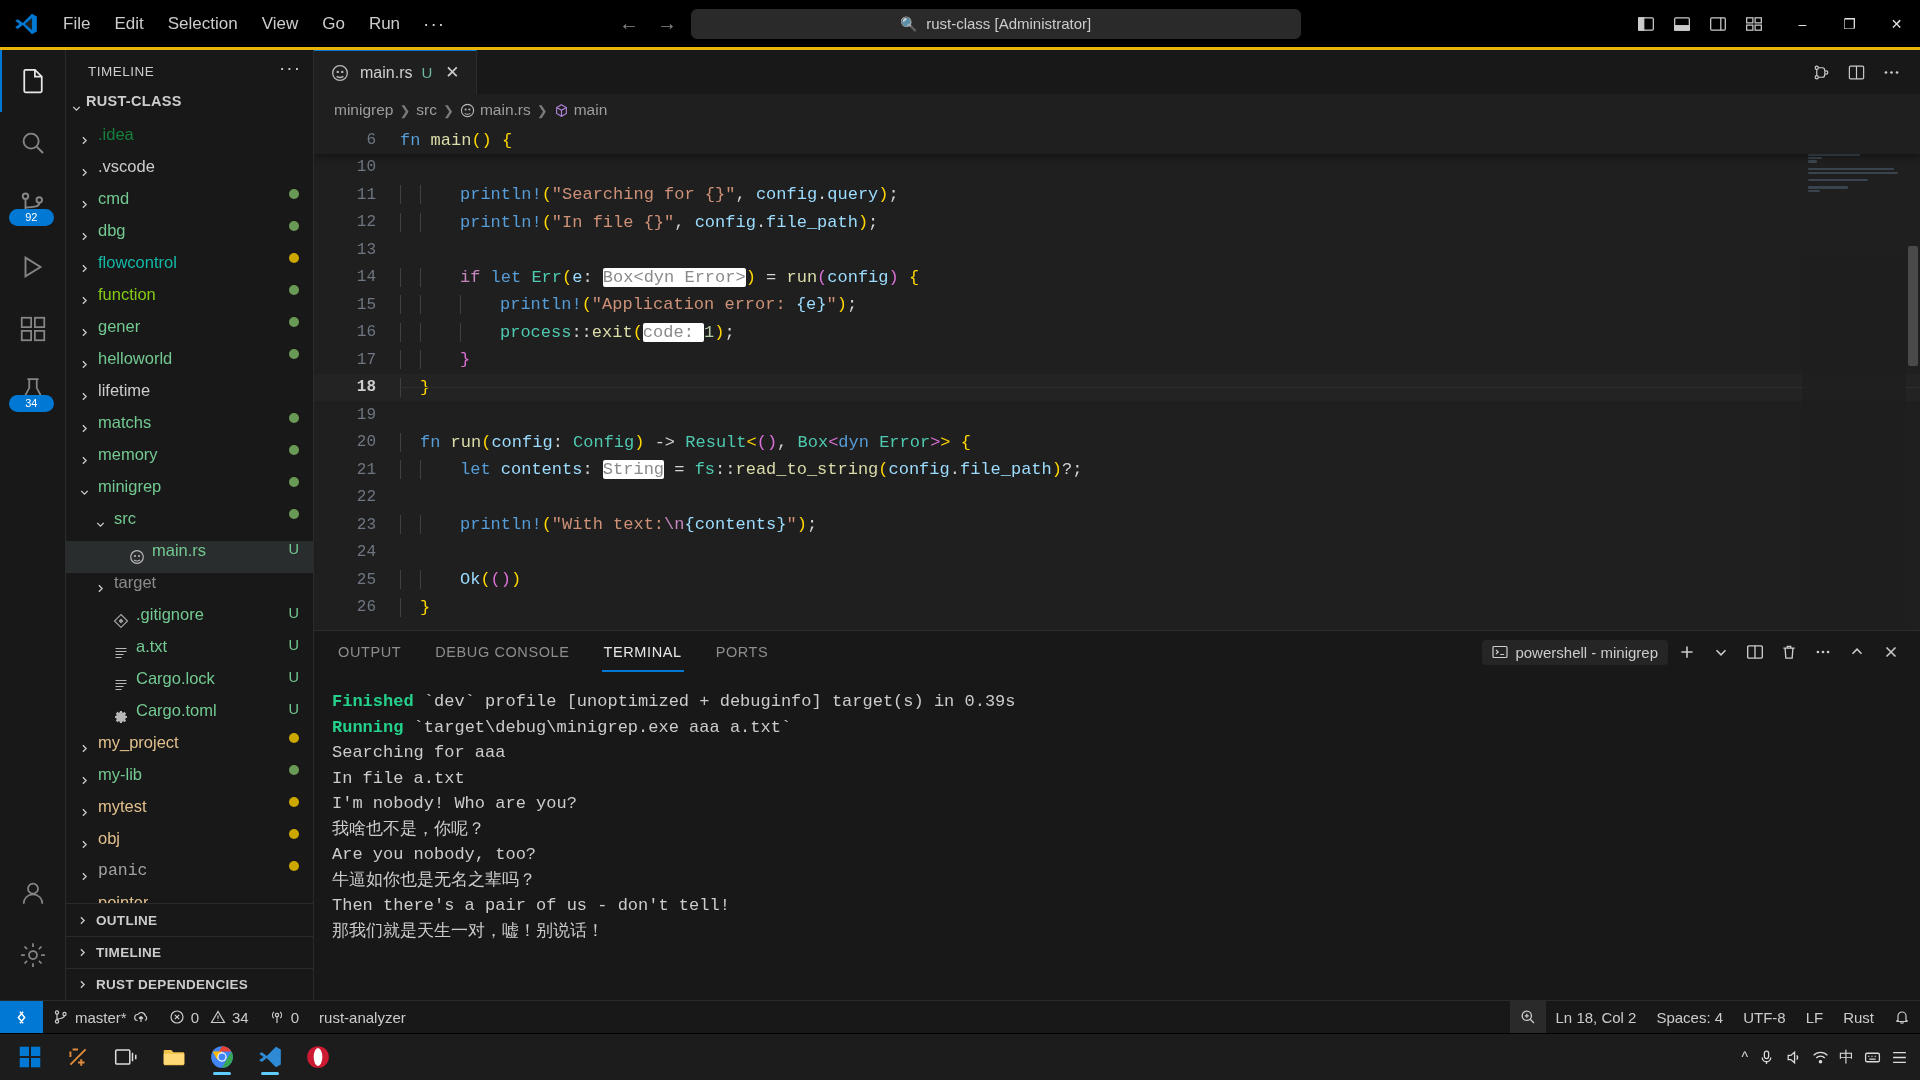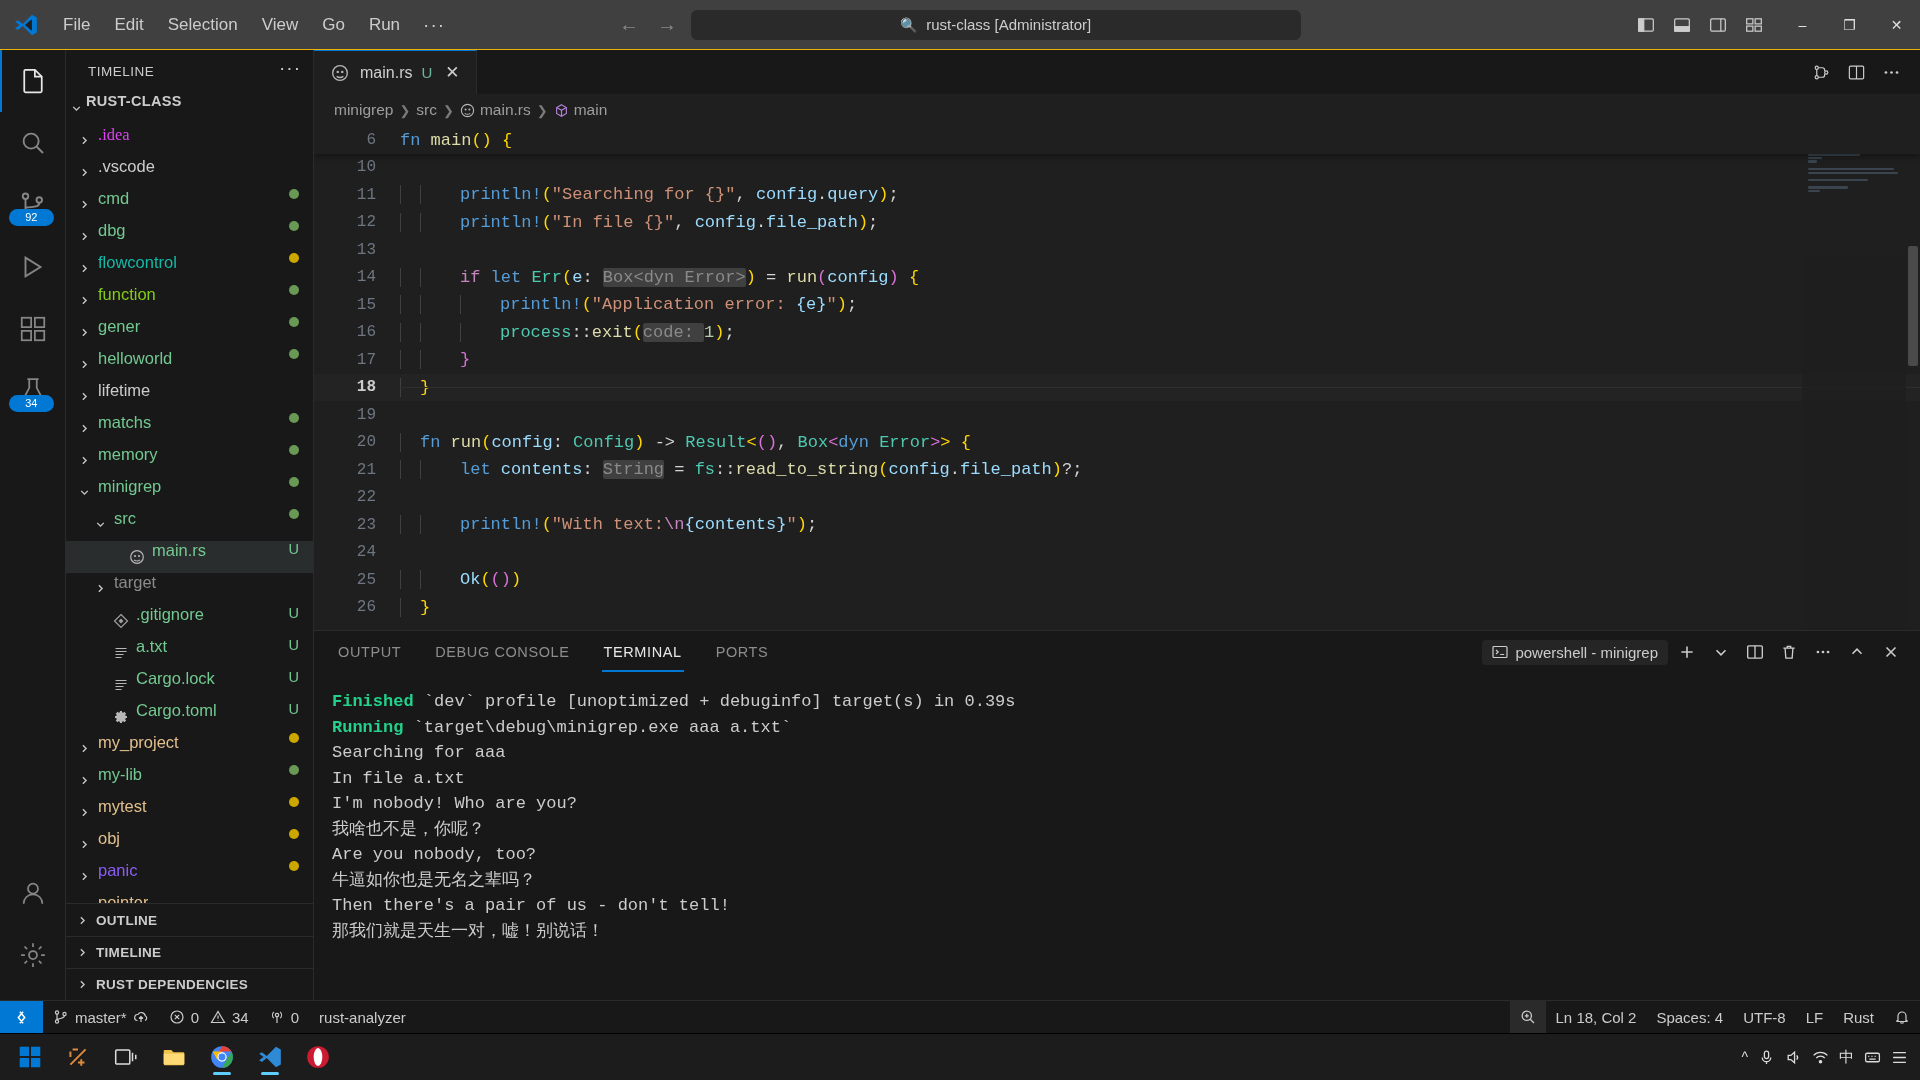--- a/index.html
+++ b/index.html
@@ -8,23 +8,23 @@
     background: #1f1f1f;
     font-family: "Liberation Sans", sans-serif;
     overflow: hidden;
     -webkit-font-smoothing: antialiased;
   }
   body { display: flex; flex-direction: column; }
 
   
   .titlebar {
     height: 50px; flex: 0 0 50px;
-    background: #404040;
+    background: #000000;
     display: flex; align-items: center;
-    border-bottom: 1px solid #eab308;
+    border-bottom: 3px solid #eab308;
     position: relative;
   }
   .vs-logo { width: 52px; display:flex; align-items:center; justify-content:center; }
   .vs-logo svg { width: 26px; height: 26px; }
   .menus { display: flex; align-items: center; gap: 2px; }
   .menu-item {
     color: #cccccc; font-size: 17px; padding: 4px 11px; border-radius: 4px;
     cursor: default; white-space: nowrap;
   }
   .menu-more { color:#cccccc; font-size: 19px; padding: 0 10px; letter-spacing:1px; }
@@ -161,21 +161,21 @@
   .kw  { color:#569cd6; }
   .kw2 { color:#c586c0; }
   .fnn { color:#dcdcaa; }
   .typ { color:#4ec9b0; }
   .str { color:#ce9178; }
   .num { color:#b5cea8; }
   .var { color:#9cdcfe; }
   .macro { color:#569cd6; }
   .paren1 { color:#ffd700; }
   .paren2 { color:#da70d6; }
-  .hint { color:#8a8a8a; background:#404040; border-radius:2px;text-align:center; }
+  .hint { color:#8a8a8a; background:#ffffff; border-radius:2px;text-align:center; }
   .plain { color:#d4d4d4; }
 
   .minimap {
     position:absolute; top:0; right: 14px; width: 104px; bottom:0;
     background:#1f1f1f; opacity:.85;
   }
   .mm-line { height: 2.4px; margin: 1.3px 0 0 6px; background:#3e4b57; border-radius:1px; }
   .editor-scrollbar {
     position:absolute; top:0; right:0; width: 14px; bottom:0; background:transparent;
   }
@@ -361,21 +361,21 @@
         </span>
         <span class="tlabel">RUST-CLASS</span>
       </div>
       <div id="tree-body">
           <div class="trow" style="padding-left: 8px;">
             <span class="chev">
               <svg viewBox="0 0 16 16" fill="none" stroke="#cccccc" stroke-width="1.6">
                 <path d="M6 4l4 4-4 4"></path>
               </svg>
             </span>
-            <span class="tlabel" style="color: #d946ef; padding-left: 4px; font-family: Liberation Serif, serif;">.idea</span>
+            <span class="tlabel" style="color: #15803d; padding-left: 4px;">.idea</span>
           </div>
           <div class="trow" style="padding-left: 8px;">
             <span class="chev">
               <svg viewBox="0 0 16 16" fill="none" stroke="#cccccc" stroke-width="1.6">
                 <path d="M6 4l4 4-4 4"></path>
               </svg>
             </span>
             <span class="tlabel" style="color: rgb(204, 204, 204); padding-left: 4px;">.vscode</span>
           </div>
           <div class="trow" style="padding-left: 8px;">
@@ -574,21 +574,21 @@
             </span>
             <span class="tlabel" style="color: rgb(226, 192, 141); padding-left: 4px;">obj</span>
             <span class="dot" style="background: rgb(204, 167, 0);"></span>
           </div>
           <div class="trow" style="padding-left: 8px;">
             <span class="chev">
               <svg viewBox="0 0 16 16" fill="none" stroke="#cccccc" stroke-width="1.6">
                 <path d="M6 4l4 4-4 4"></path>
               </svg>
             </span>
-            <span class="tlabel" style="color: #8b5cf6; padding-left: 4px;">panic</span>
+            <span class="tlabel" style="color: #a3a3a3; padding-left: 4px; font-family: Liberation Mono, monospace;">panic</span>
             <span class="dot" style="background: rgb(204, 167, 0);"></span>
           </div>
           <div class="trow" style="padding-left: 8px;">
             <span class="chev">
               <svg viewBox="0 0 16 16" fill="none" stroke="#cccccc" stroke-width="1.6">
                 <path d="M6 4l4 4-4 4"></path>
               </svg>
             </span>
             <span class="tlabel" style="color: rgb(226, 192, 141); padding-left: 4px;">pointer</span>
           </div>

